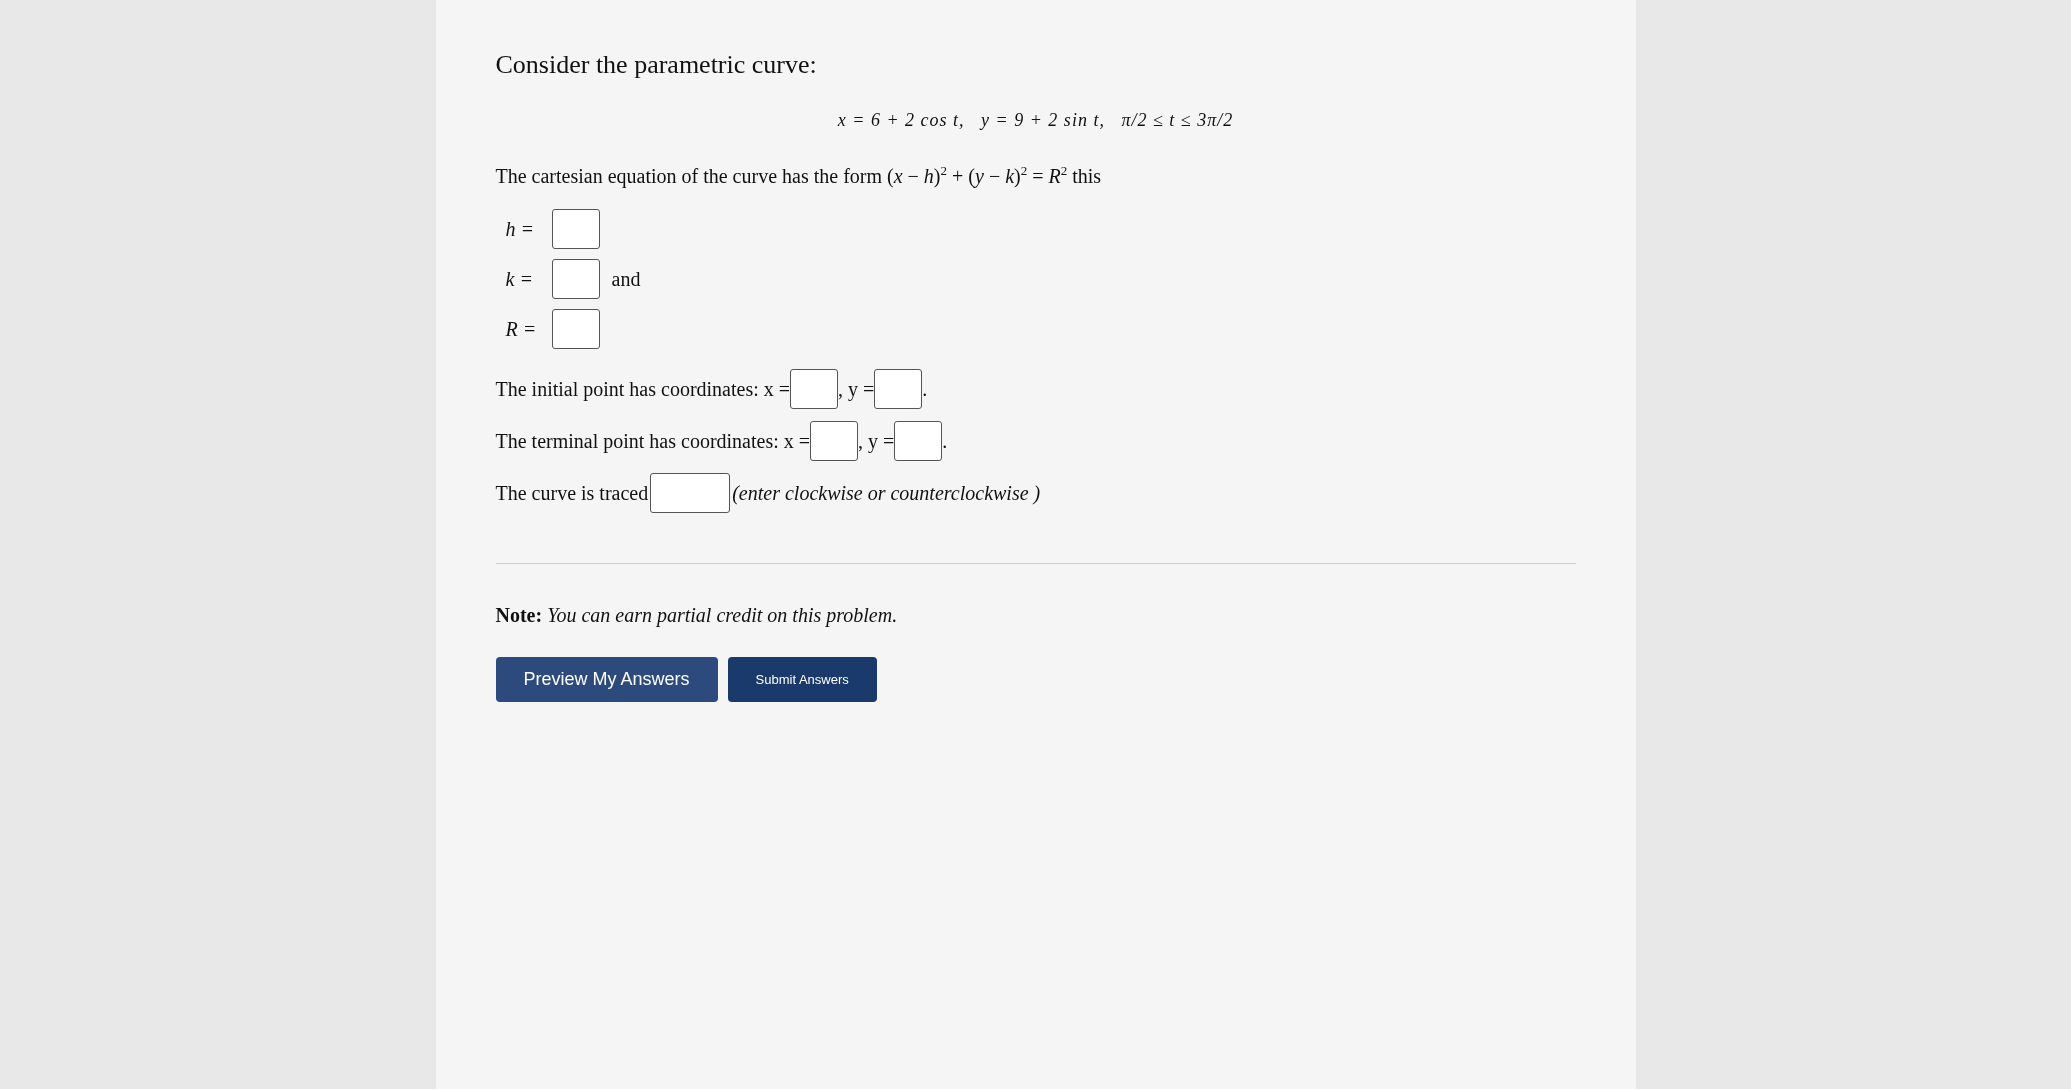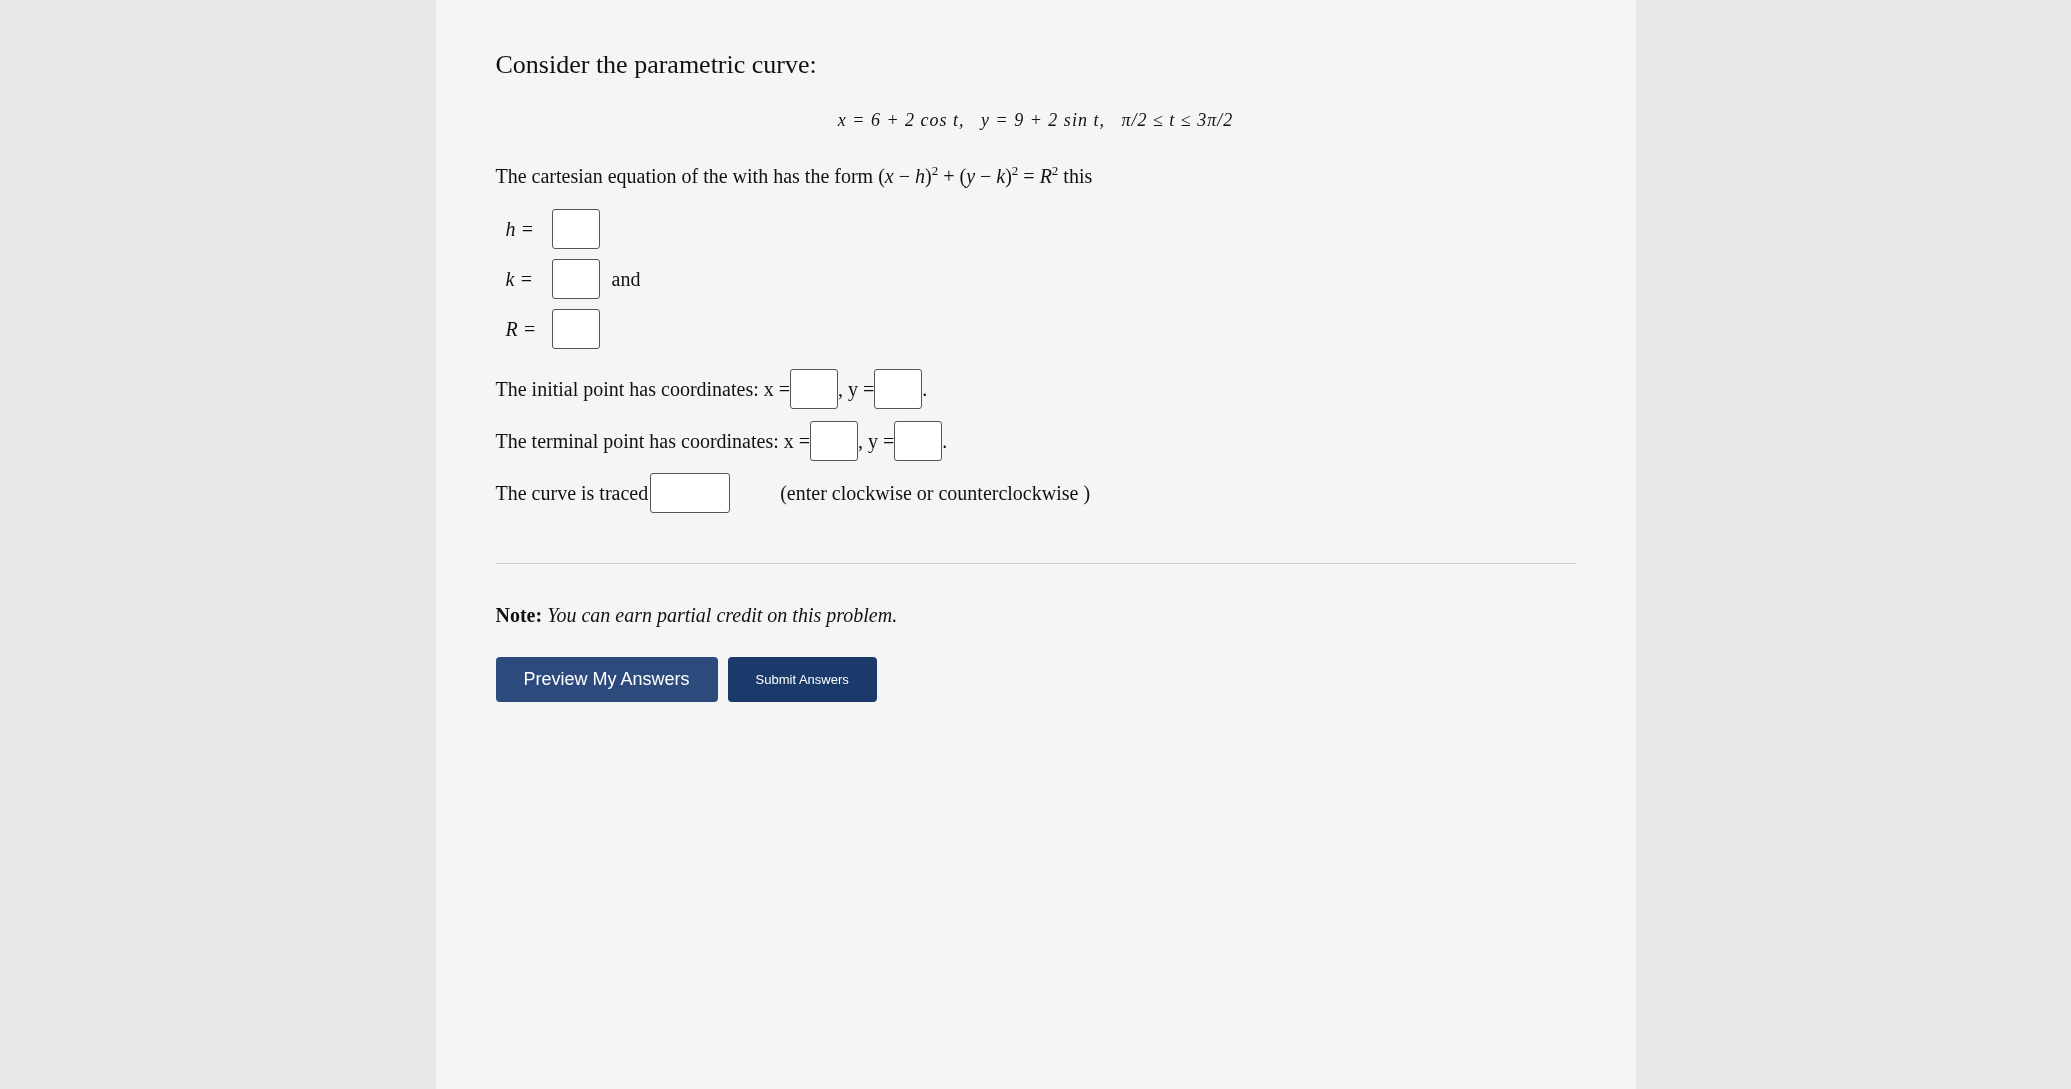--- a/index.html
+++ b/index.html
@@ -103,21 +103,21 @@
 
     .curve-traced-line {
       display: flex;
       align-items: center;
       font-size: 20px;
       gap: 2px;
       margin-bottom: 10px;
     }
 
     .curve-traced-line .italic-part {
-      margin-left: 48px;
+      font-style: italic;
     }
 
     .note-section {
       padding-top: 40px;
     }
 
     .note-text {
       font-size: 20px;
       margin-bottom: 30px;
     }
@@ -171,21 +171,21 @@
 
     <div class="problem-title">Consider the parametric curve:</div>
 
     <div class="equation-line">
       <span class="math">
         <em>x</em> = 6 + 2 cos <em>t</em>,&nbsp;&nbsp; <em>y</em> = 9 + 2 sin <em>t</em>,&nbsp;&nbsp; π/2 ≤ <em>t</em> ≤ 3π/2
       </span>
     </div>
 
     <div class="cartesian-desc">
-      <span>The cartesian equation of the with has the form </span><span>(<em>x</em> − <em>h</em>)<sup>2</sup> + (<em>y</em> − <em>k</em>)<sup>2</sup> = <em>R</em><sup>2</sup></span><span> this</span>
+      <span>The cartesian equation of the curve has the form </span><span>(<em>x</em> − <em>h</em>)<sup>2</sup> + (<em>y</em> − <em>k</em>)<sup>2</sup> = <em>R</em><sup>2</sup></span><span> this</span>
     </div>
 
     <div class="inputs-block">
       <div class="input-row">
         <span class="label"><em>h</em> =</span>
         <input class="math-input" type="text" value="" style="">
       </div>
       <div class="input-row">
         <span class="label"><em>k</em> =</span>
         <input class="math-input" type="text" value="" style="">

